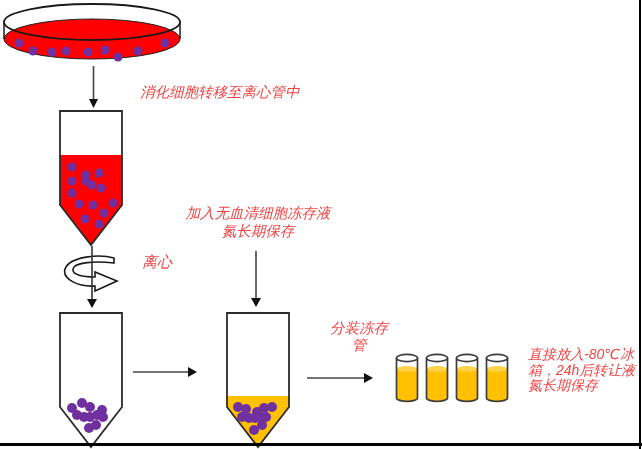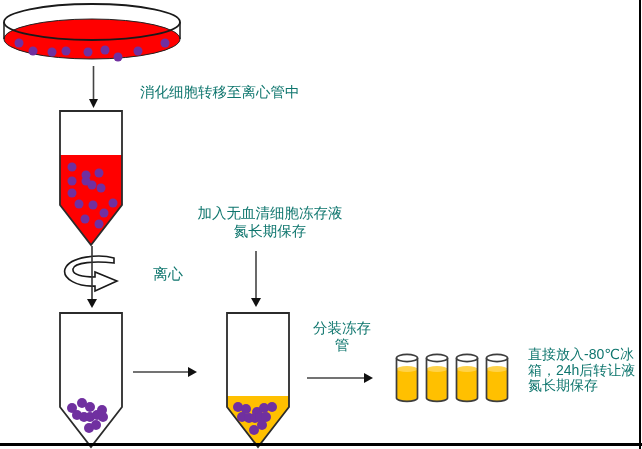--- a/index.html
+++ b/index.html
@@ -1,21 +1,21 @@
 <!DOCTYPE html>
 <html><head>
 <meta charset="utf-8">
 <style>
   html,body{margin:0;padding:0;background:#ffffff;}
   .canvas{
     position:relative;width:642px;height:449px;background:#ffffff;overflow:hidden;
     font-family:"Liberation Sans","DejaVu Sans",sans-serif;color:#1a1a1a;
   }
   .abs{position:absolute;}
-  .lbl{position:absolute;color:#0f766e;white-space:nowrap;}
+  .lbl{position:absolute;color:#ef4444;white-space:nowrap;font-style:italic;}
   .lbl.center{text-align:center;white-space:normal;}
   .f14{font-size:14.5px;line-height:18px;}
   .f15{font-size:15px;line-height:18px;}
   .note{font-size:14px;line-height:15.5px;}
   .border-bottom-line{position:absolute;left:0;top:443px;width:642px;height:3px;background:#000;}
   .border-right-line{position:absolute;left:639px;top:0;width:2px;height:449px;background:#000;}
 </style>
 </head>
 <body>
 
@@ -66,23 +66,23 @@
     </g>
     <path d="M3 2 L65 2 L65 96 L34 136 L3 96 Z" fill="none" stroke="#2b2b2b" stroke-width="1.8"></path>
   </svg>
 
   <svg class="abs" style="left:56px;top:246px;" width="82" height="64" viewBox="0 0 82 64">
     <path d="M58,12 C44,8 14,10 9,23 C6,33 22,41 39,40 L39,45 L61,35 L39,26 L39,31 C27,31 16,29 17,23 C18,16 40,15 58,17 Z" fill="#ffffff" stroke="#1a1a1a" stroke-width="1.6" stroke-linejoin="miter"></path>
     <line x1="36" y1="0" x2="36" y2="54" stroke="#333" stroke-width="1.6"></line>
     <polygon points="31,53 41,53 36,62" fill="#111"></polygon>
   </svg>
 
-  <div class="lbl f15" style="left:142px;top:265px;margin-left:11px;">离心</div>
+  <div class="lbl f15" style="left:142px;top:253px;">离心</div>
 
-  <div class="lbl center f14" style="left:194px;top:204px;width:152px;">
+  <div class="lbl center f14" style="left:182px;top:204px;width:152px;">
     <div>加入无血清细胞冻存液</div>
     <div>氮长期保存</div>
   </div>
 
   <svg class="abs" style="left:248px;top:251px;" width="16" height="58" viewBox="0 0 16 58">
     <line x1="8" y1="0" x2="8" y2="48" stroke="#444" stroke-width="1.6"></line>
     <polygon points="3,47 13,47 8,56" fill="#111"></polygon>
   </svg>
 
   <svg class="abs" style="left:57px;top:311px;" width="68" height="140" viewBox="0 0 68 140">
@@ -119,21 +119,21 @@
       <circle cx="25" cy="107" r="5"></circle>
       <circle cx="31" cy="107" r="5"></circle>
       <circle cx="36" cy="106" r="5"></circle>
       <circle cx="42" cy="106" r="5"></circle>
       <circle cx="38" cy="114" r="5"></circle>
       <circle cx="30" cy="119" r="5"></circle>
     </g>
     <path d="M3 2 L65 2 L65 96 L34 136 L3 96 Z" fill="none" stroke="#2b2b2b" stroke-width="1.8"></path>
   </svg>
 
-  <div class="lbl center f14" style="left:304px;top:320px;width:76px;line-height:17px;">
+  <div class="lbl center f14" style="left:321px;top:320px;width:76px;line-height:17px;">
     <div>分装冻存</div>
     <div>管</div>
   </div>
 
   <svg class="abs" style="left:305px;top:370px;" width="74" height="16" viewBox="0 0 74 16">
     <line x1="2" y1="8" x2="60" y2="8" stroke="#444" stroke-width="1.6"></line>
     <polygon points="59,3 59,13 68,8" fill="#111"></polygon>
   </svg>
 
   <svg class="abs" style="left:394px;top:353px;" width="26" height="53" viewBox="0 0 26 53">

